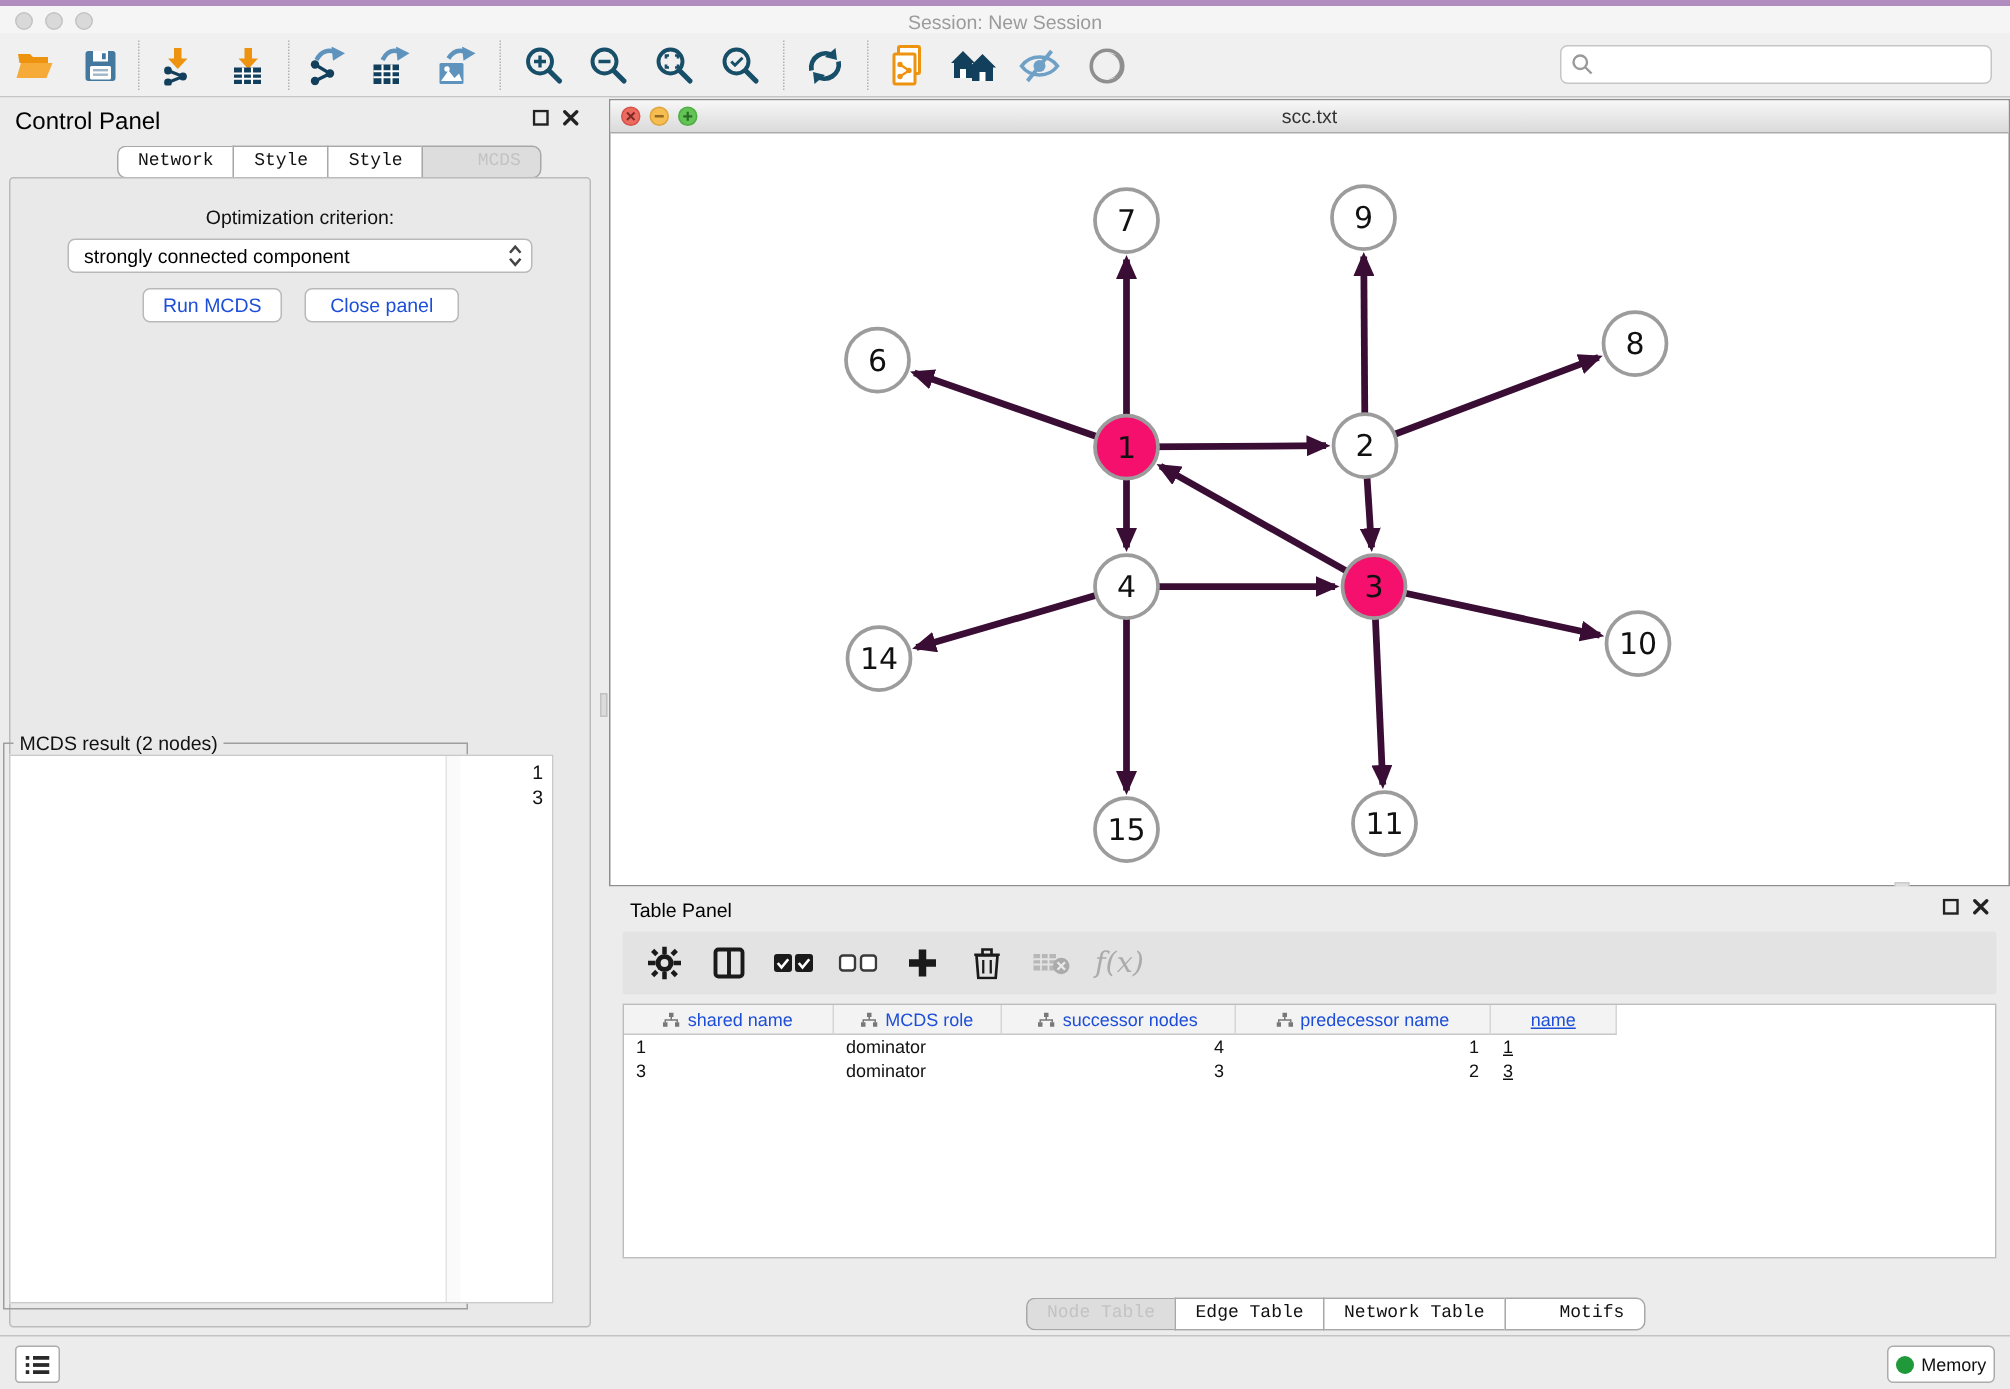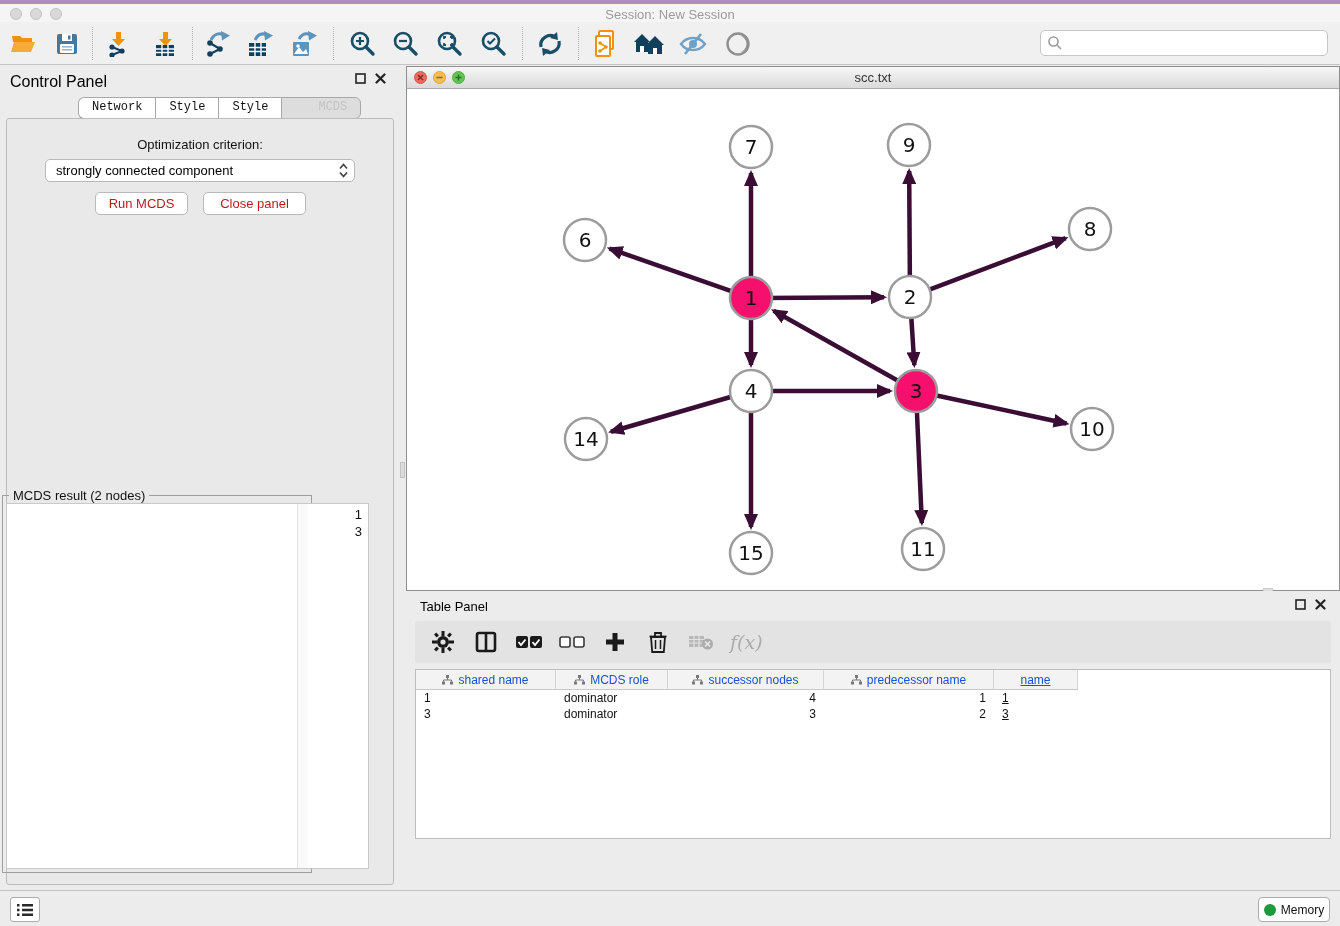--- a/index.html
+++ b/index.html
@@ -24,21 +24,21 @@
   .panel-btns { display:flex; gap:9px; align-items:center; }
   .seg { display:flex; }
   .seg-tab { background:#FFFFFF; border:1px solid #A8A8A8; border-right:none; height:22px; padding:0 13px; font-size:12px; line-height:19px; color:#111; text-align:center;font-family:Liberation Mono, monospace; }
   .seg-tab:first-child { border-radius:6px 0 0 6px; }
   .seg-tab:last-child { border-right:1px solid #A8A8A8; border-radius:0 6px 6px 0;padding-left:36px; }
   .seg-tab.active { background:#DDDDDD; color:#C3C3C3; }
   #cp-content { left:6px; top:53px; width:388px; height:767px; background:#E9E9E9; border:1px solid #BBBBBB; border-radius:3px; }
   #opt-label { width:388px; left:6px; top:72px; text-align:center; font-size:13px; color:#111; }
   #criterion-select { left:45px; top:94px; width:310px; height:23px; background:#fff; border:1px solid #B9B9B9; border-radius:5px; display:flex; align-items:center; padding:0 6px 0 10px; font-size:13px; }
   #criterion-select .val { flex:1; }
-  .push-btn { height:23px; background:#fff; border:1px solid #B9B9B9; border-radius:5px; font-size:13px; color:#b91c1c; display:flex; align-items:center; justify-content:center; font-family:"Liberation Sans",sans-serif; }
+  .push-btn { height:23px; background:#fff; border:1px solid #B9B9B9; border-radius:5px; font-size:13px; color:#1d4ed8; display:flex; align-items:center; justify-content:center; font-family:"Liberation Sans",sans-serif; }
   #run-btn { left:95px; top:127px; width:93px; }
   #close-btn { left:203px; top:127px; width:103px; }
   #result-box { left:2px; top:430px; width:310px; height:378px; border:1px solid #9E9E9E;text-align:right; }
   #result-legend { top:-8px; left:6px; background:#E9E9E9; padding:0 4px; font-size:13px; color:#111; }
   #result-text { left:3px; top:7px; width:363px; height:366px; background:#fff; border:1px solid #C9C9C9; font-size:13px; line-height:17px; padding:2px 6px; color:#111; }
   #result-scroll { right:4px; top:8px; width:10px; height:364px; background:#FAFAFA; border-left:1px solid #E4E4E4; }
 
   
   #v-split { left:400px; top:65px; width:6px; height:825px; background:#ECECEC; }
   #v-split-handle { left:0; top:397px; width:5px; height:16px; background:#DBDBDB; border:1px solid #C2C2C2; }
@@ -478,20 +478,26 @@
     </div>
     <div class="trow">
       <div class="td c0">3</div>
       <div class="td c1">dominator</div>
       <div class="td c2 r">3</div>
       <div class="td c3 r">2</div>
       <div class="td c4">3</div>
     </div>
   </div>
 
+  <div id="tp-tabs" class="seg abs">
+    <div class="seg-tab active">Node Table</div>
+    <div class="seg-tab">Edge Table</div>
+    <div class="seg-tab">Network Table</div>
+    <div class="seg-tab">Motifs</div>
+  </div>
 </div>
 
 <div id="status-bar" class="abs">
   <div id="list-btn" class="abs">
     <svg width="16" height="14" viewBox="0 0 16 14">
         <g fill="#2A2A2A">
           <rect x="0" y="1" width="2.5" height="2.5"></rect>
           <rect x="5" y="1" width="11" height="2.5"></rect>
           <rect x="0" y="5.75" width="2.5" height="2.5"></rect>
           <rect x="5" y="5.75" width="11" height="2.5"></rect>

